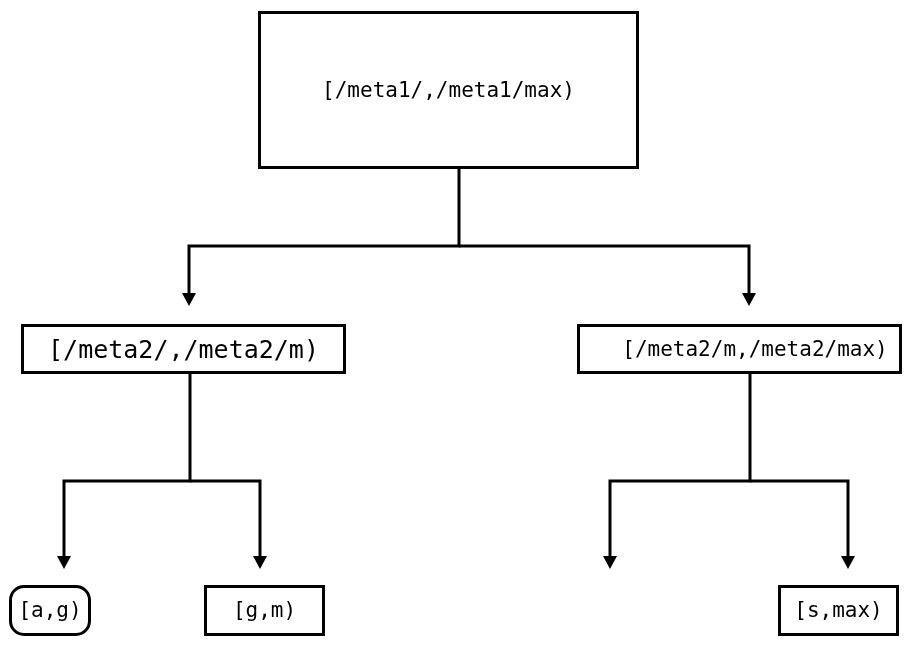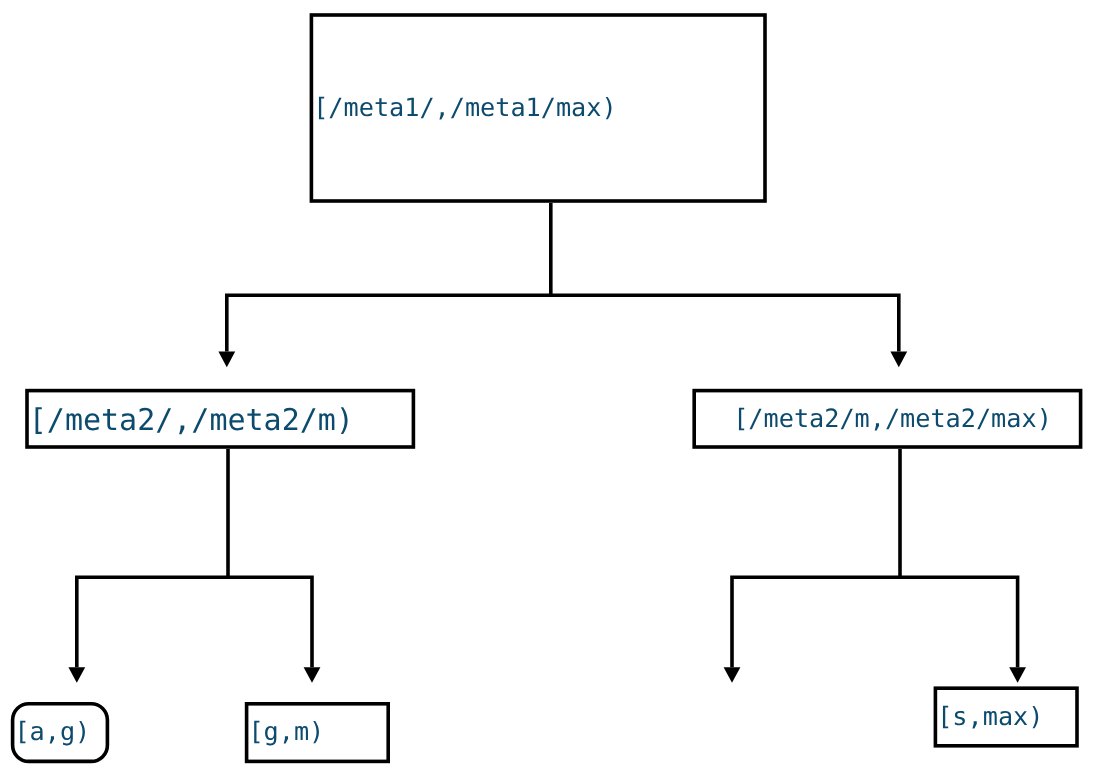--- a/index.html
+++ b/index.html
@@ -26,21 +26,22 @@
     height: 652px;
     pointer-events: none;
   }
   .tree-node {
     position: absolute;
     box-sizing: border-box;
     background: #ffffff;
     border: 3px solid #000000;
     display: flex;
     align-items: center;
-    color: #0c4a6e;
+    justify-content: center;
+    color: #000000;
     white-space: pre;
     letter-spacing: 0px;
   }
   .node-label {
     display: block;
     line-height: 1;
   }
   #node-root {
     left: 258px;
     top: 11px;
@@ -83,21 +84,21 @@
     height: 51px;
   }
   #node-leaf-ms {
     left: 554px;
     top: 585px;
     width: 99px;
     height: 51px;
   }
   #node-leaf-smax {
     left: 778px;
-    top: 572px;
+    top: 585px;
     width: 121px;
     height: 51px;
   }
   #node-leaf-ag .node-label,
   #node-leaf-gm .node-label,
   #node-leaf-ms .node-label,
   #node-leaf-smax .node-label {
     font-size: 21px;
   }
 </style>

